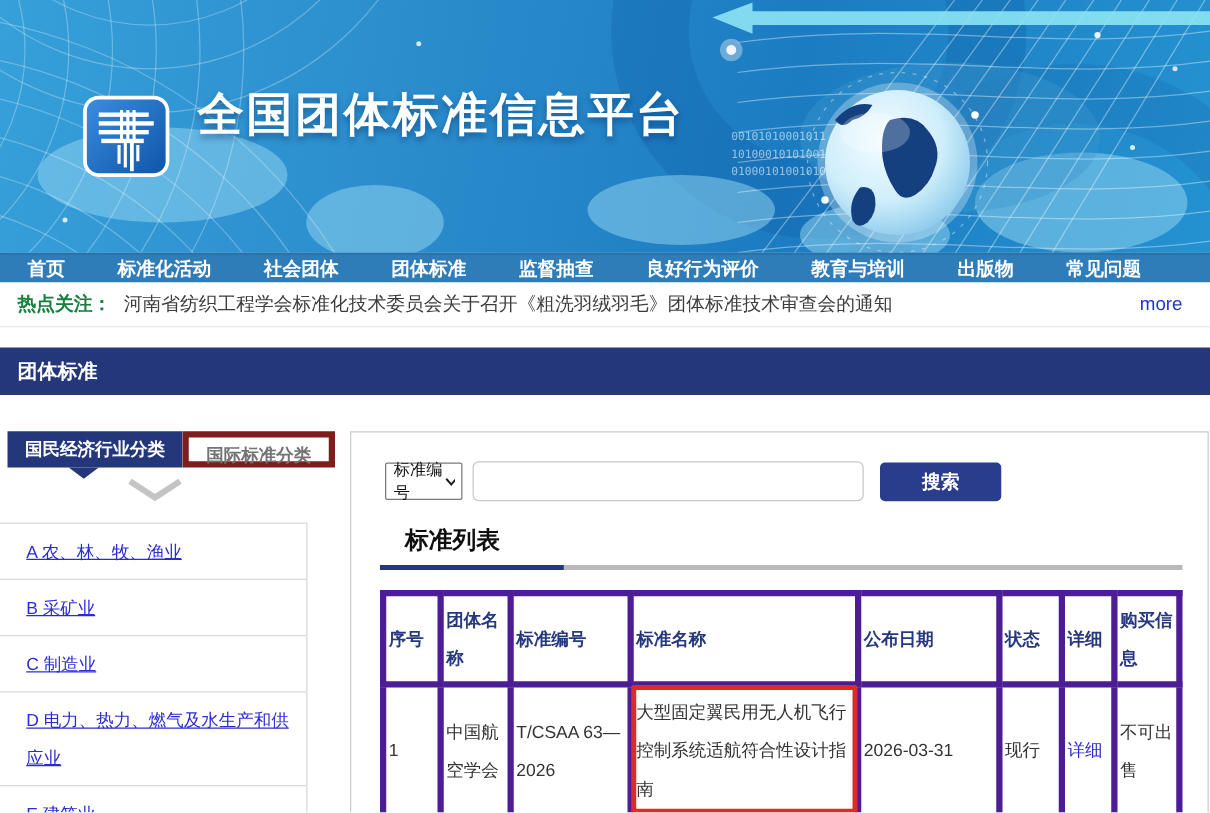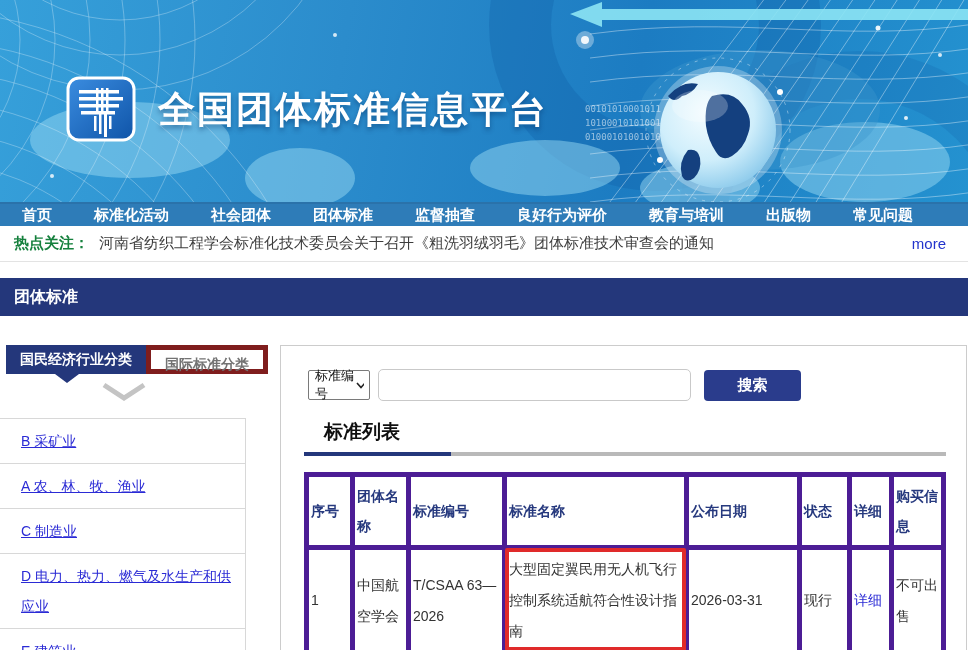--- a/index.html
+++ b/index.html
@@ -4,21 +4,21 @@
 <style>
   * { margin:0; padding:0; box-sizing:border-box; }
   html,body { width:968px; height:650px; overflow:hidden; background:#fff;
     font-family:"Liberation Sans","DejaVu Sans",sans-serif; }
 
   
   .banner { position:relative; width:968px; height:202px; overflow:hidden;
     background:linear-gradient(100deg,#36a0da 0%,#2b8ccc 35%,#1c7cc2 65%,#2492d0 100%); }
   .banner svg.art { position:absolute; inset:0; }
   .logo { position:absolute; left:66px; top:76px; }
-  .site-title { position:absolute; left:158px; top:85px; color:#fff; font-size:37px;
+  .site-title { position:absolute; left:158px; top:67px; color:#fff; font-size:37px;
     font-weight:bold; letter-spacing:2px; text-shadow:0 3px 5px rgba(0,40,90,.45); white-space:nowrap; }
 
   
   .nav { display:flex; align-items:center; gap:42px; padding-left:22px; height:24px;
     background:#2E7CB8; border-top:2px solid #2a72aa; }
   .nav a { color:#fff; font-size:15px; font-weight:bold; text-decoration:none; white-space:nowrap; cursor:pointer; }
 
   
   .hot { display:flex; align-items:center; height:36px; padding:0 22px 0 14px;
     border-bottom:1px solid #e3e3e3; background:#fff; }
@@ -231,22 +231,22 @@
 
   <div class="tabs">
     <div class="tab active">国民经济行业分类</div>
     <div class="tab inactive">国际标准分类</div>
   </div>
   <div class="tab-pointer"></div>
   <svg class="side-chevron" width="46" height="20">
     <polyline points="3,3 23,16 43,3" fill="none" stroke="#c4c4c4" stroke-width="5"></polyline>
   </svg>
   <div class="cat-list">
+    <a class="cat-item">A 农、林、牧、渔业</a>
     <a class="cat-item">B 采矿业</a>
-    <a class="cat-item">A 农、林、牧、渔业</a>
     <a class="cat-item">C 制造业</a>
     <a class="cat-item">D 电力、热力、燃气及水生产和供应业</a>
     <a class="cat-item">E 建筑业</a>
   </div>
 
   <div class="card">
     <div class="field-select">
       <span>标准编号</span>
       <svg width="10" height="7">
         <polyline points="1,1 5,5.5 9,1" fill="none" stroke="#222" stroke-width="1.6"></polyline>

